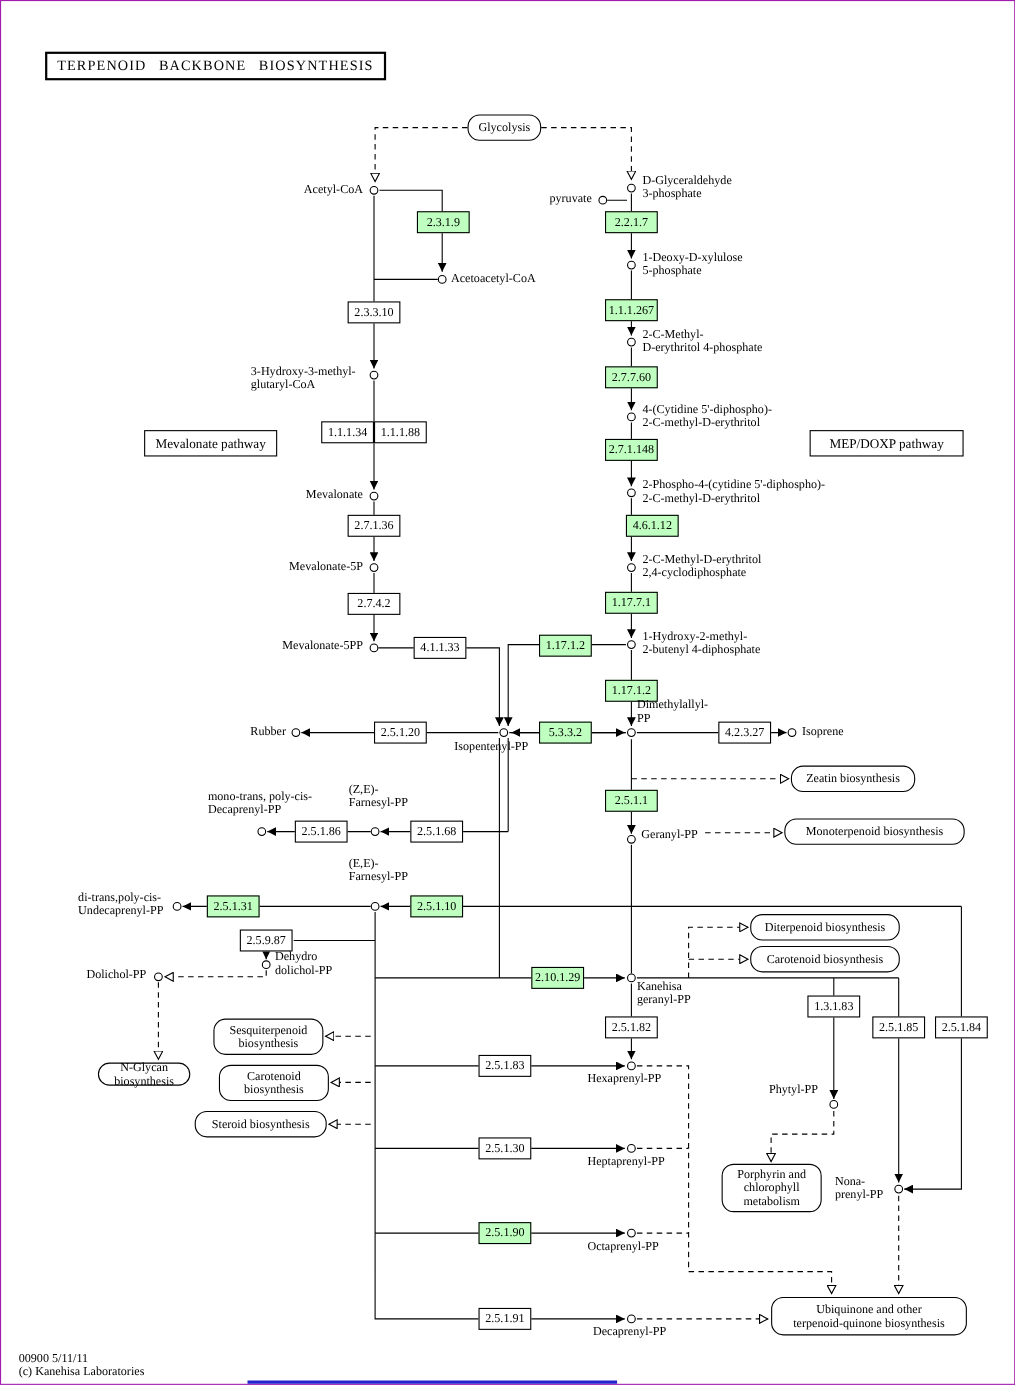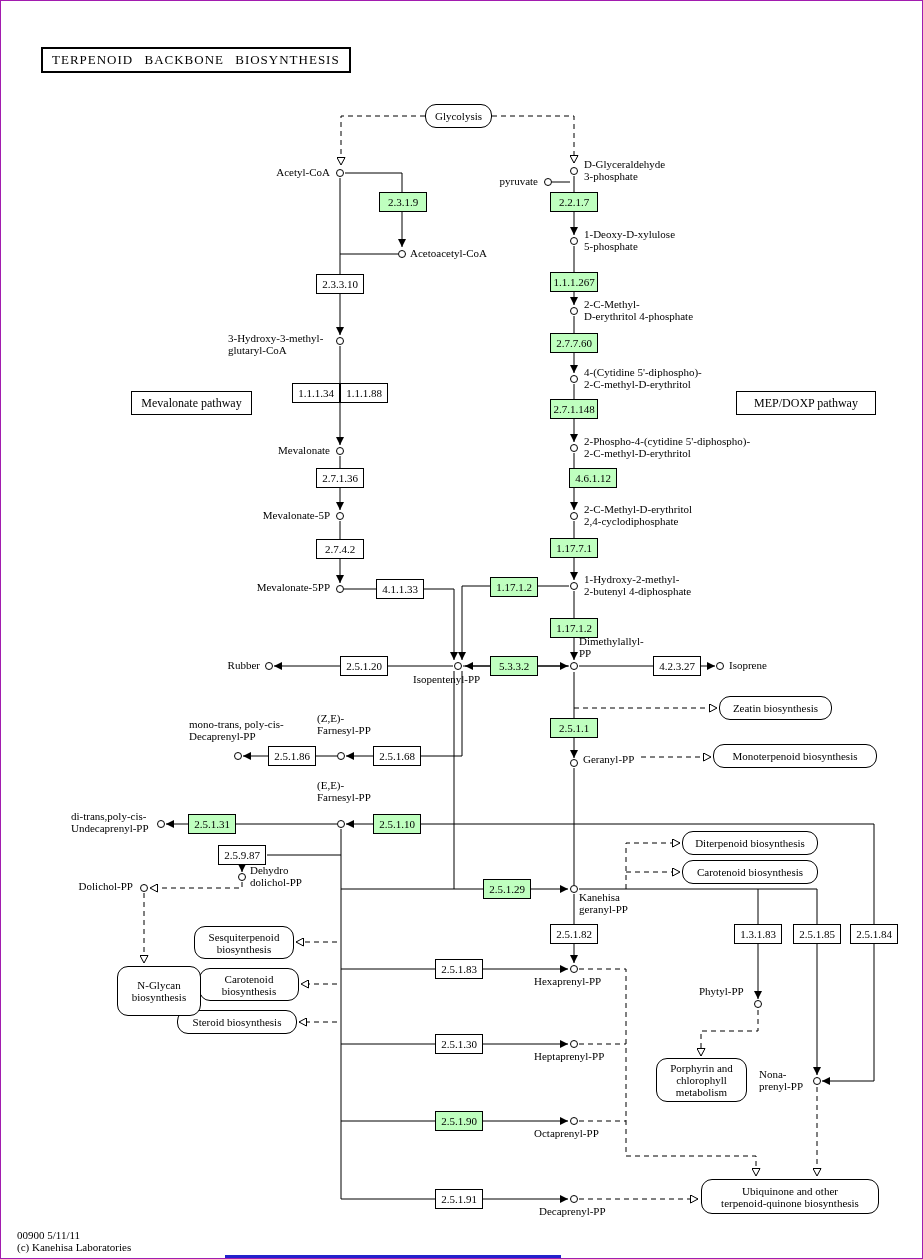--- a/index.html
+++ b/index.html
@@ -110,21 +110,21 @@
   <div class="rbox" style="left:424px;top:103px;width:67px;height:24px">Glycolysis</div>
   <div class="rbox" style="left:718px;top:695px;width:113px;height:24px">Zeatin biosynthesis</div>
   <div class="rbox" style="left:712px;top:743px;width:164px;height:24px">Monoterpenoid biosynthesis</div>
   <div class="rbox" style="left:681px;top:830px;width:136px;height:24px">Diterpenoid biosynthesis</div>
   <div class="rbox" style="left:681px;top:859px;width:136px;height:24px">Carotenoid biosynthesis</div>
   <div class="rbox" style="left:193px;top:925px;width:100px;height:33px">Sesquiterpenoid
 biosynthesis</div>
   <div class="rbox" style="left:198px;top:967px;width:100px;height:33px">Carotenoid
 biosynthesis</div>
   <div class="rbox" style="left:176px;top:1009px;width:120px;height:24px">Steroid biosynthesis</div>
-  <div class="rbox" style="left:116px;top:965px;width:84px;height:50px">N-Glycan
+  <div class="rbox" style="left:88px;top:965px;width:84px;height:21px">N-Glycan
 biosynthesis</div>
   <div class="rbox" style="left:655px;top:1057px;width:91px;height:44px">Porphyrin and
 chlorophyll
 metabolism</div>
   <div class="rbox" style="left:700px;top:1178px;width:178px;height:35px">Ubiquinone and other
 terpenoid-quinone biosynthesis</div>
 
   <div class="ebox green" style="left:378px;top:191px">2.3.1.9</div>
   <div class="ebox" style="left:315px;top:273px">2.3.3.10</div>
   <div class="ebox" style="left:291px;top:382px">1.1.1.34</div>
@@ -142,23 +142,23 @@
   <div class="ebox green" style="left:549px;top:617px">1.17.1.2</div>
   <div class="ebox green" style="left:489px;top:655px">5.3.3.2</div>
   <div class="ebox" style="left:339px;top:655px">2.5.1.20</div>
   <div class="ebox" style="left:652px;top:655px">4.2.3.27</div>
   <div class="ebox green" style="left:549px;top:717px">2.5.1.1</div>
   <div class="ebox" style="left:267px;top:745px">2.5.1.86</div>
   <div class="ebox" style="left:372px;top:745px">2.5.1.68</div>
   <div class="ebox green" style="left:187px;top:813px">2.5.1.31</div>
   <div class="ebox green" style="left:372px;top:813px">2.5.1.10</div>
   <div class="ebox" style="left:217px;top:844px">2.5.9.87</div>
-  <div class="ebox green" style="left:482px;top:878px">2.5.1.29</div>
+  <div class="ebox green" style="left:482px;top:878px">2.10.1.29</div>
   <div class="ebox" style="left:549px;top:923px">2.5.1.82</div>
-  <div class="ebox" style="left:733px;top:923px">1.3.1.83</div>
+  <div class="ebox" style="left:733px;top:904px">1.3.1.83</div>
   <div class="ebox" style="left:792px;top:923px">2.5.1.85</div>
   <div class="ebox" style="left:849px;top:923px">2.5.1.84</div>
   <div class="ebox" style="left:434px;top:958px">2.5.1.83</div>
   <div class="ebox" style="left:434px;top:1033px">2.5.1.30</div>
   <div class="ebox green" style="left:434px;top:1110px">2.5.1.90</div>
   <div class="ebox" style="left:434px;top:1188px">2.5.1.91</div>
 
   <div class="node" style="left:335px;top:168px"></div>
   <div class="node" style="left:543px;top:177px"></div>
   <div class="node" style="left:569px;top:166px"></div>

